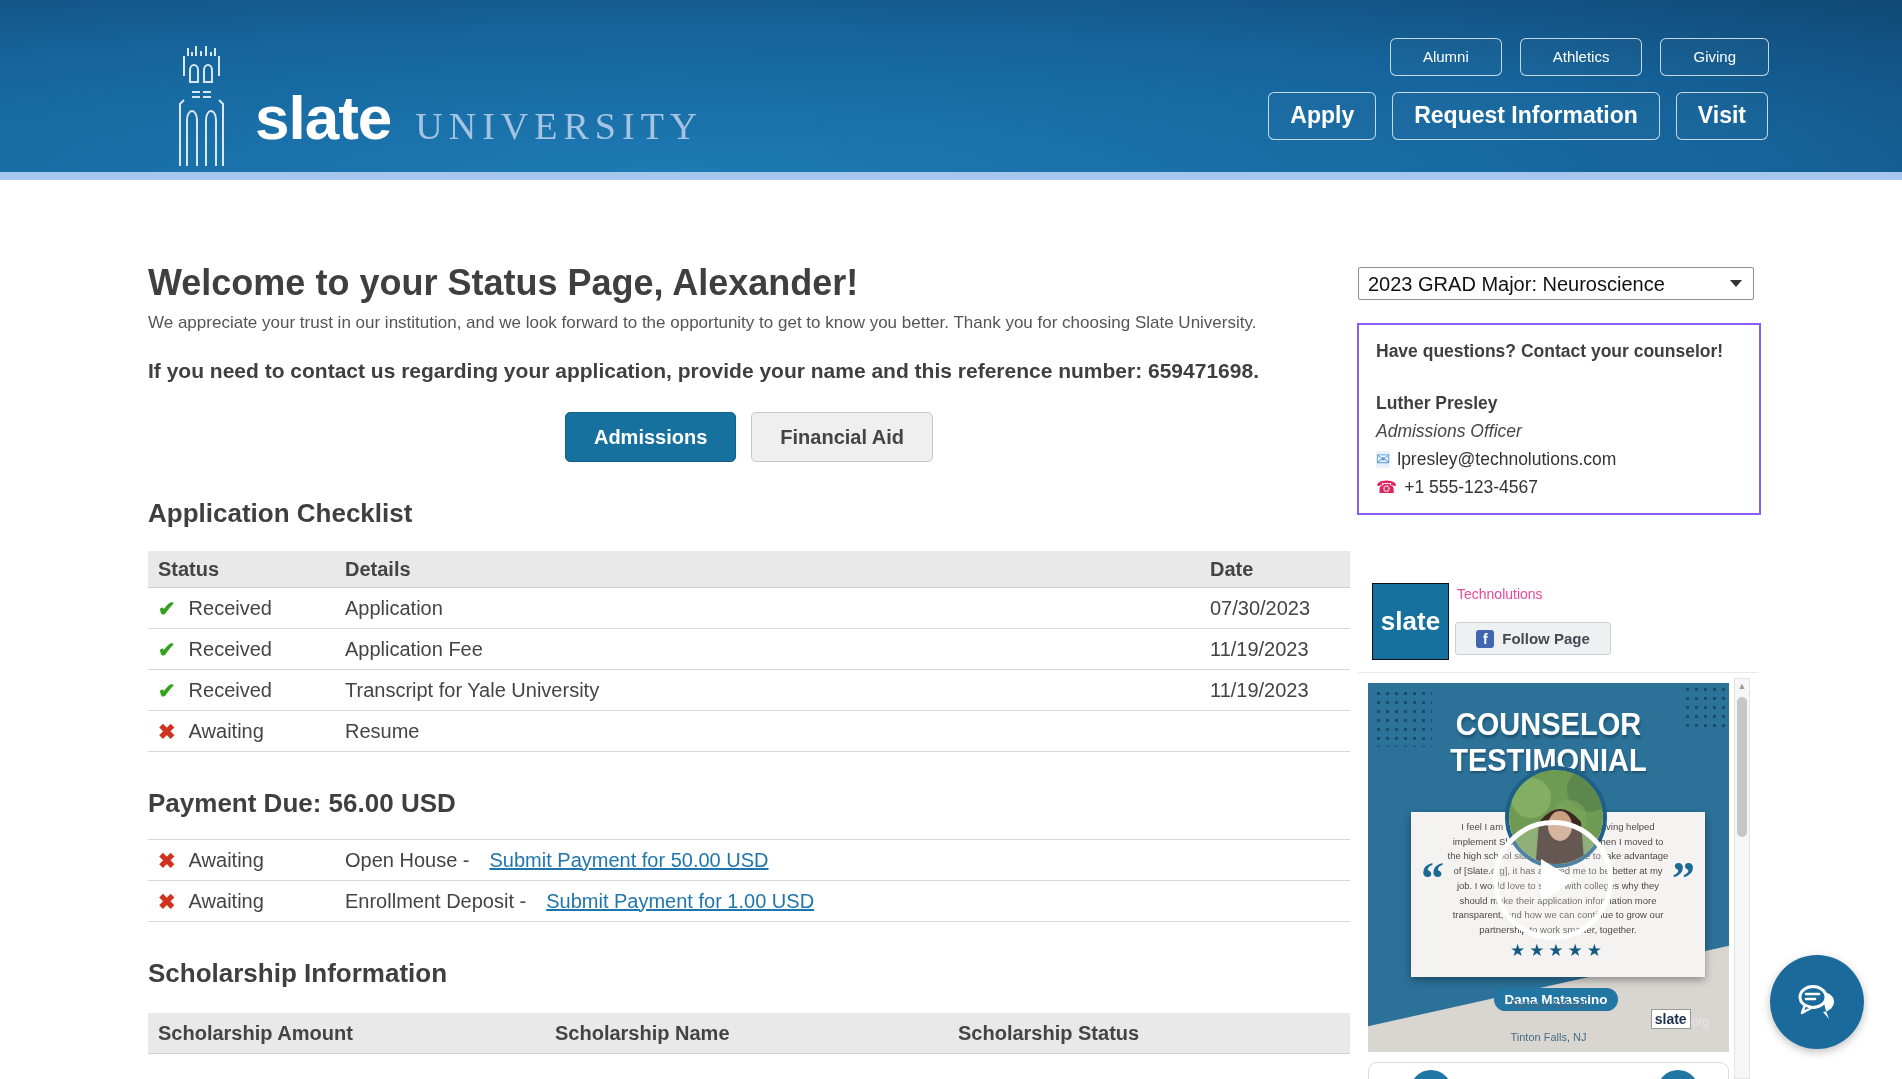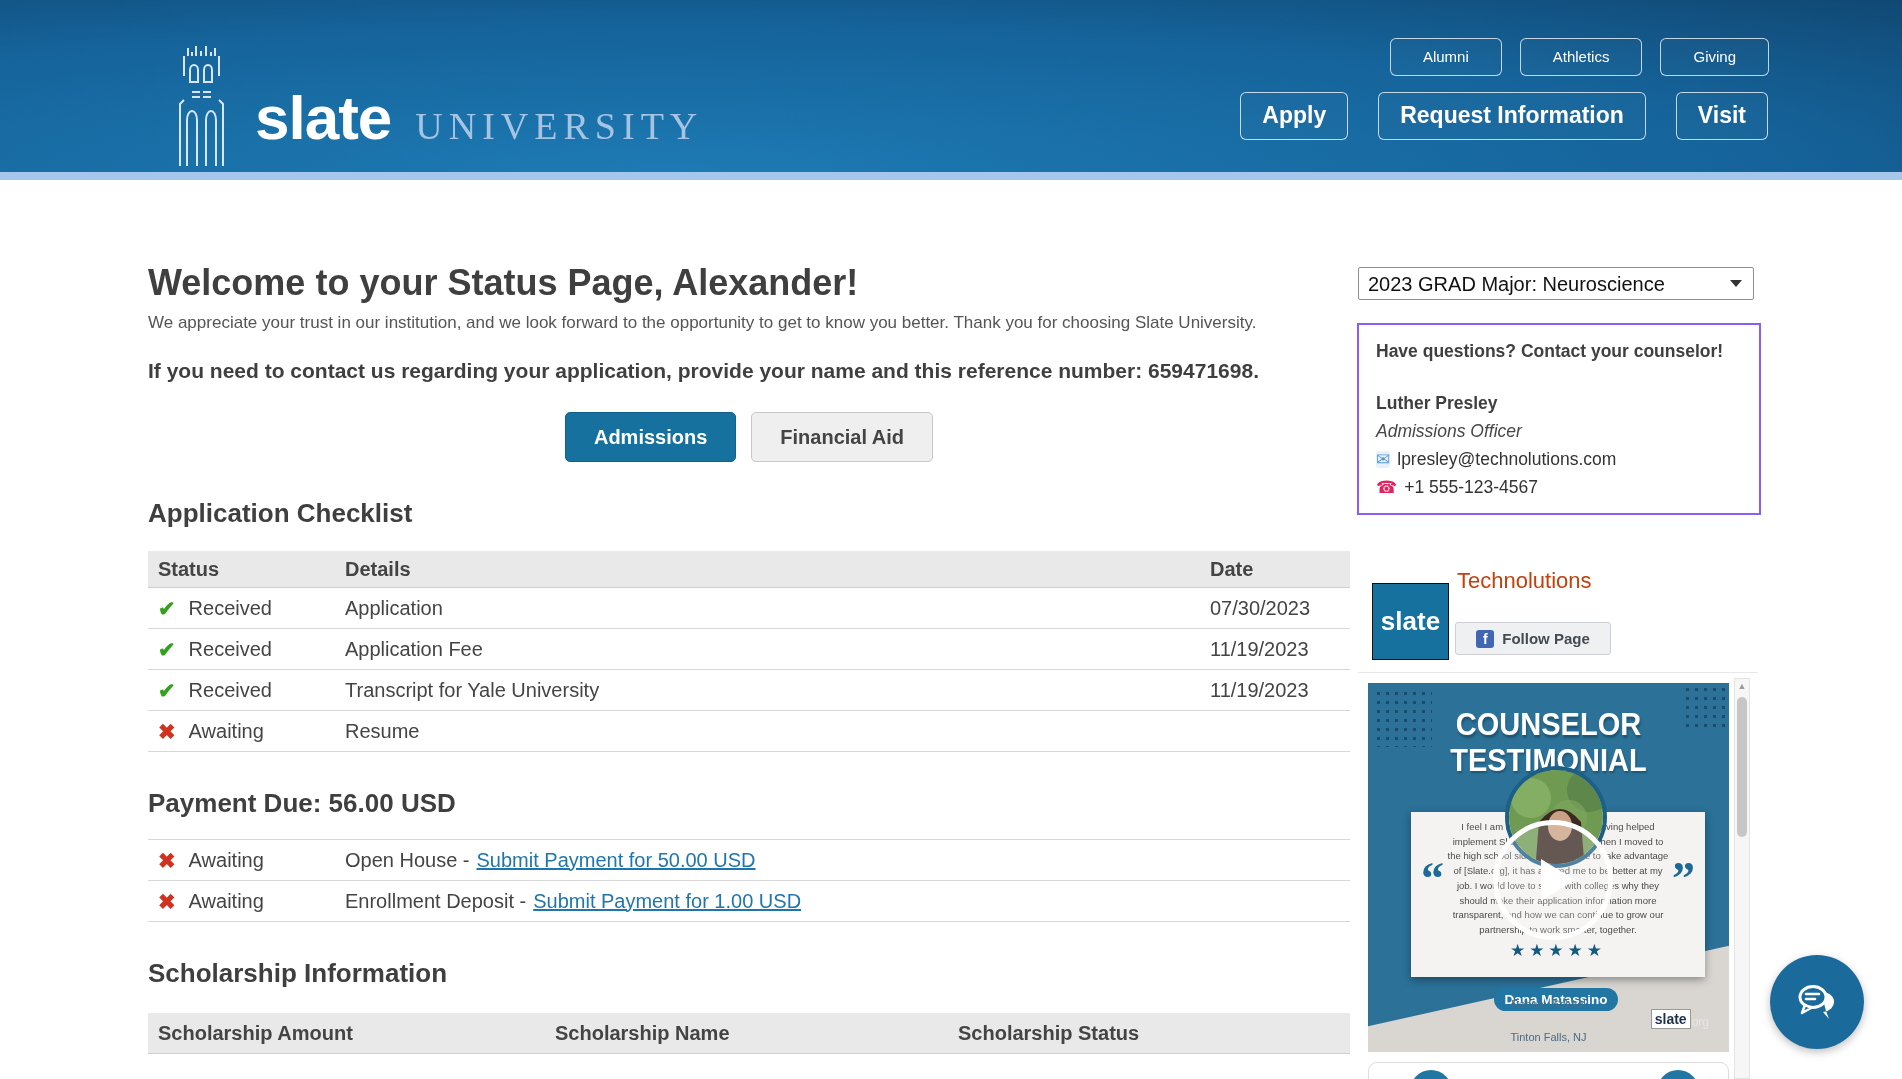--- a/index.html
+++ b/index.html
@@ -10,21 +10,21 @@
   
   .header { position:absolute; left:0; top:0; width:1902px; height:180px;
     background: radial-gradient(130% 190% at 35% 100%, #1e7ab4 0%, #15639a 45%, #0c2d4d 100%);
     border-bottom:8px solid #a5c7eb; }
   .logo-area { position:absolute; left:178px; top:42px; display:flex; align-items:flex-end; }
   .tower { width:47px; height:125px; margin-bottom:-18px; }
   .logo-slate { font-size:62px; font-weight:700; color:#ffffff; letter-spacing:-1px; margin-left:30px; line-height:1; }
   .logo-univ { font-family:"Liberation Serif", serif; font-size:38px; color:#a5c3e3; letter-spacing:6px; margin-left:24px; line-height:1; padding-bottom:4px; }
   .nav-small { position:absolute; top:38px; right:133px; display:flex; gap:18px; }
   .nav-small .hbtn { font-size:15px; padding:9px 32px; }
-  .nav-big { position:absolute; top:92px; right:134px; display:flex; gap:30px;justify-content:flex-end; }
+  .nav-big { position:absolute; top:92px; right:134px; display:flex; gap:16px;justify-content:flex-end; }
   .nav-big .hbtn { font-size:23px; font-weight:700; padding:9px 21px; }
   .hbtn { color:#fff; background:rgba(255,255,255,0.02); border:1px solid rgba(255,255,255,0.75);
     border-radius:6px; cursor:pointer; white-space:nowrap; line-height:1.2; }
 
   
   .support-row { position:absolute; top:219px; left:0; width:1777px; text-align:right; font-size:19px; color:#555; }
   .support-row a { color:#2277b5; text-decoration:underline; margin-left:8px; cursor:pointer; }
 
   
   .main { position:absolute; left:148px; top:262px; width:1202px; }
@@ -41,21 +41,21 @@
   .grid-table { margin-top:22px; width:1202px; }
   .t-row { display:grid; grid-template-columns:197px 865px 140px; align-items:center;
     height:41px; border-bottom:1px solid #d8d8d8; font-size:20px; color:#444; }
   .t-row.head { background:#e9e9e9; height:37px; font-weight:700; border-bottom:1px solid #cfcfcf; }
   .t-row .c-status { padding-left:10px; display:flex; align-items:center; gap:13px; }
   .t-row.head .c-status { padding-left:10px; }
   .ic { font-size:21px; font-weight:700; line-height:1; }
   .ic.ok { color:#33a11e; }
   .ic.bad { color:#d13220; }
   .paytable { margin-top:20px; border-top:1px solid #d8d8d8; width:1202px; }
-  .pay-link { color:#1f76ad; text-decoration:underline; cursor:pointer; margin-left:7px; }
+  .pay-link { color:#1f76ad; text-decoration:underline; cursor:pointer; margin-left:20px; }
   .sch-head { margin-top:24px; display:grid; grid-template-columns:407px 403px 392px; background:#e9e9e9;
     height:41px; align-items:center; font-size:20px; font-weight:700; color:#444; border-bottom:1px solid #cfcfcf; }
   .sch-head div:first-child { padding-left:10px; }
 
   
   .dd-wrap { position:absolute; left:1358px; top:267px; width:396px; height:33px; }
   .dd-wrap select { width:100%; height:100%; font-family:"Liberation Sans",sans-serif; font-size:20px; color:#111;
     padding:0 34px 0 9px; border:1px solid #8f8f8f; border-radius:2px; background:#fff;
     -webkit-appearance:none; appearance:none; cursor:pointer; }
   .dd-chev { position:absolute; right:12px; top:13px; width:0; height:0; pointer-events:none;
@@ -68,21 +68,21 @@
   .counselor .ttl { font-style:italic; margin-top:7px; color:#474747; }
   .crow { display:flex; align-items:center; gap:7px; margin-top:7px; color:#333; }
   .env { color:#5b9bd5; font-size:17px; background:#e8f1fb; border-radius:2px; line-height:1; }
   .tel { color:#e0245e; font-size:17px; line-height:1; }
 
   
   .fbw { position:absolute; left:1358px; top:566px; width:400px; height:513px; background:#fff; }
   .fb-avatar { position:absolute; left:14px; top:17px; width:77px; height:77px; background:#16719f;
     border:1px solid #111; display:flex; align-items:center; justify-content:center;
     color:#fff; font-weight:700; font-size:26px; cursor:pointer; }
-  .fb-name { position:absolute; left:99px; top:2px; font-size:22px; color:#c2410c; cursor:pointer; }
+  .fb-name { position:absolute; left:99px; top:20px; font-size:14px; color:#ec4899; cursor:pointer; }
   .fb-follow { position:absolute; left:97px; top:56px; width:156px; height:33px; background:#eef0f2;
     border:1px solid #ccd0d5; border-radius:3px; display:flex; align-items:center; justify-content:center;
     gap:8px; font-size:15px; font-weight:700; color:#444b53; cursor:pointer; }
   .fb-f { width:18px; height:18px; background:#4267b2; border-radius:3px; color:#fff;
     font-size:14px; font-weight:700; display:flex; align-items:center; justify-content:center; line-height:1; }
   .fb-divider { position:absolute; left:0; top:106px; width:400px; height:1px; background:#e8e8e8; }
 
   .scrolltrack { position:absolute; right:8px; top:112px; width:16px; height:401px; background:#f6f6f6;
     border:1px solid #e4e4e4; }
   .scrollthumb { position:absolute; left:2px; top:18px; width:10px; height:140px; background:#c6c6c6; border-radius:5px; }

